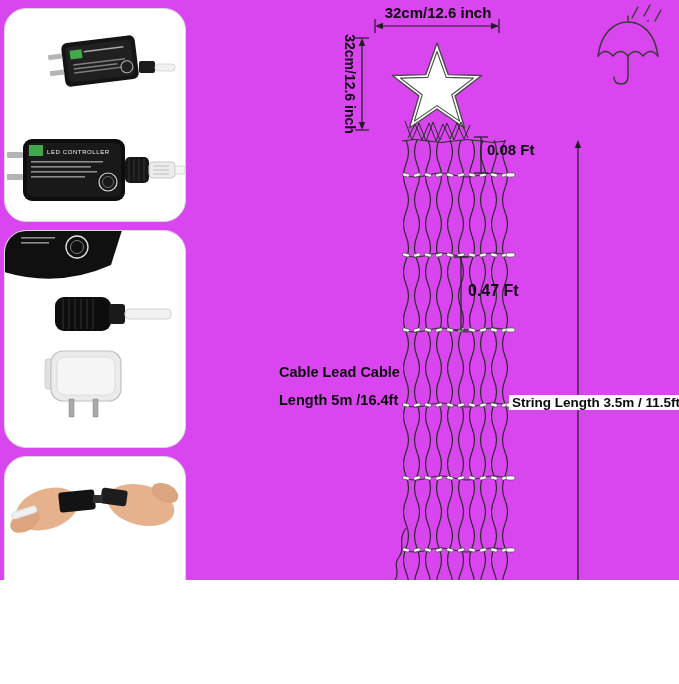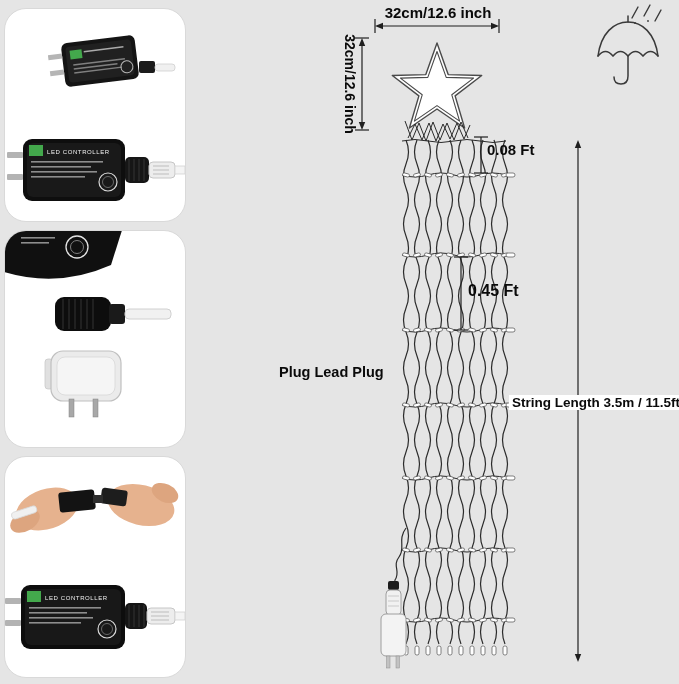--- a/index.html
+++ b/index.html
@@ -1,18 +1,18 @@
 <!DOCTYPE html>
 <html><head>
 <meta charset="utf-8">
 <style>
   * { margin:0; padding:0; box-sizing:border-box; }
   html,body { width:679px; height:684px; background:#ffffff;
     font-family:"Liberation Sans", sans-serif; }
-  .canvas { position:relative; width:679px; height:684px; background:#e5e5e5; overflow:hidden; }
+  .canvas { position:relative; width:679px; height:580px; background:#d946ef; overflow:hidden; }
 
   .photo-panel { position:absolute; background:#fff; border:1.5px solid #d9d9d9;
     border-radius:22px; overflow:hidden; }
   .p1 { left:4px; top:8px;   width:182px; height:214px; }
   .p2 { left:4px; top:230px; width:182px; height:218px; }
   .p3 { left:4px; top:456px; width:182px; height:222px; }
   .photo-panel svg { display:block; width:100%; height:100%; }
 
   .diagram-svg { position:absolute; left:0; top:0; width:679px; height:684px; }
 
@@ -276,17 +276,18 @@
       <line x1="650" y1="5" x2="644" y2="16"></line>
       <line x1="661" y1="10" x2="655" y2="21"></line>
       <circle cx="635" cy="23" r="0.9" fill="#3a3a3a" stroke="none"></circle>
       <circle cx="648" cy="21" r="0.9" fill="#3a3a3a" stroke="none"></circle>
     </g>
   </svg>
 
   <div class="label lbl-star-w">32cm/12.6 inch</div>
   <div class="label lbl-star-h">32cm/12.6 inch</div>
   <div class="label lbl-gap-top">0.08 Ft</div>
-  <div class="label lbl-gap-mid">0.45 Ft</div>
-  <div class="label lbl-plug1">Plug Lead Plug</div>
+  <div class="label lbl-gap-mid">0.47 Ft</div>
+  <div class="label lbl-plug1">Cable Lead Cable</div>
+  <div class="label lbl-plug2">Length 5m /16.4ft</div>
   <div class="label lbl-strlen">String Length 3.5m / 11.5ft</div>
 
 </div>
 
 </body></html>

